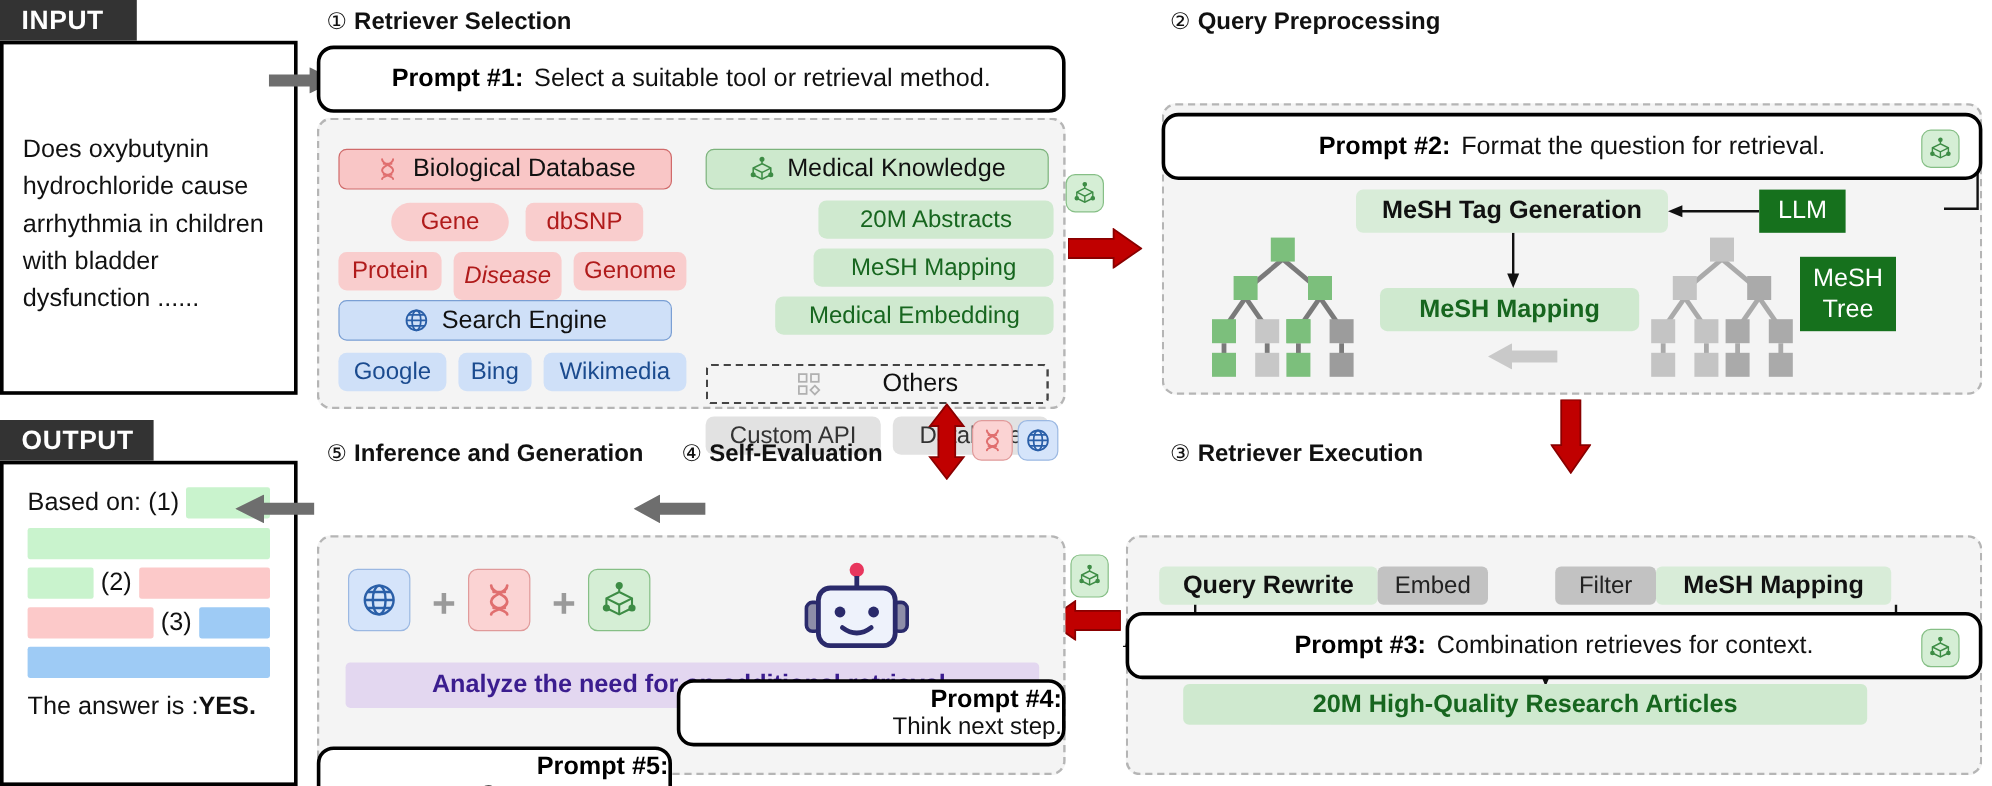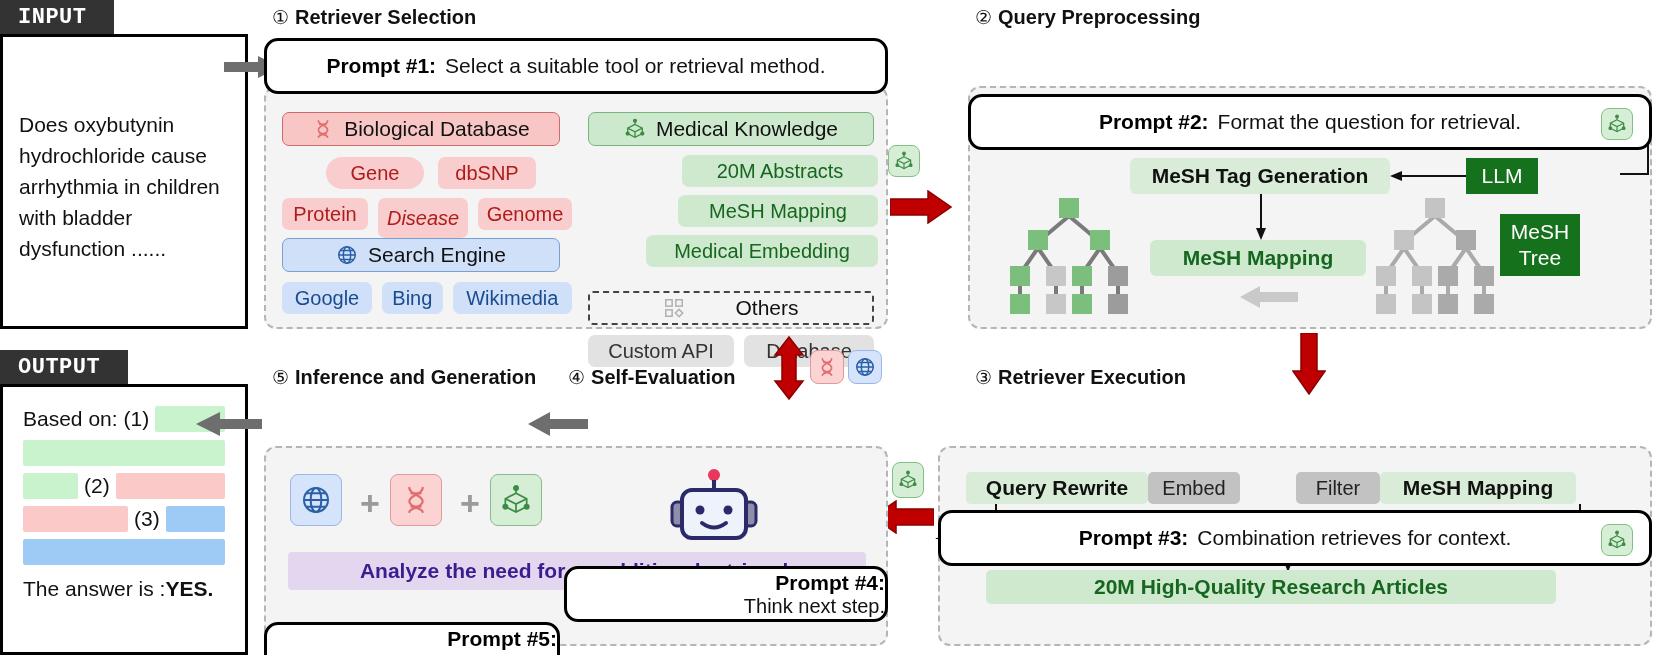--- a/index.html
+++ b/index.html
@@ -7,21 +7,21 @@
     width:1660px;height:655px;background:#ffffff;
     font-family:"Liberation Sans",sans-serif;
     position:relative;overflow:hidden;
   }
   .abs{position:absolute;}
 
   
   .io-tab{
     background:#333333;color:#ffffff;font-weight:bold;font-size:22px;
     letter-spacing:.5px;display:flex;align-items:center;
-    padding:0 18px;height:34px;box-sizing:border-box;font-family:Liberation Mono, monospace;
+    padding:0 18px;height:34px;box-sizing:border-box;
   }
   .io-box{
     border:3px solid #000000;background:#ffffff;box-sizing:border-box;
   }
   .io-text{
     font-size:21px;line-height:31px;color:#111;padding:0 16px;
   }
 
   
   .sec-title{
@@ -148,21 +148,21 @@
 <div class="abs sec-title" style="left:272px;top:6px;">
   <span class="circnum">①</span>
   <span>Retriever Selection</span>
 </div>
 <div class="abs prompt-bar" style="left:264px;top:38px;width:624px;height:56px;">
   <div class="prompt-inner">
     <span class="p-label">Prompt #1:</span>
     <span class="p-text">Select a suitable tool or retrieval method.</span>
   </div>
 </div>
-<div class="abs panel" style="left:264px;top:86px;width:624px;height:243px;padding:24px 16px 10px 16px;">
+<div class="abs panel" style="left:264px;top:98px;width:624px;height:243px;padding:24px 16px 10px 16px;">
 
   <div class="abs" style="left:16px;top:24px;width:290px;">
     <div class="chip chip-red-outline" style="width:278px;height:34px;">
       <span style="display:inline-flex;">
         <svg width="22" height="22" viewBox="0 0 24 24" fill="none" stroke="#e06f6f" stroke-width="1.8" stroke-linecap="round">
             <path d="M7 3c0 5 10 5 10 10s-10 5-10 8"></path>
             <path d="M17 3c0 5-10 5-10 10s10 5 10 8"></path>
              <path d="M8.5 7h7M8.5 17h7"></path>
           </svg>
       </span>

